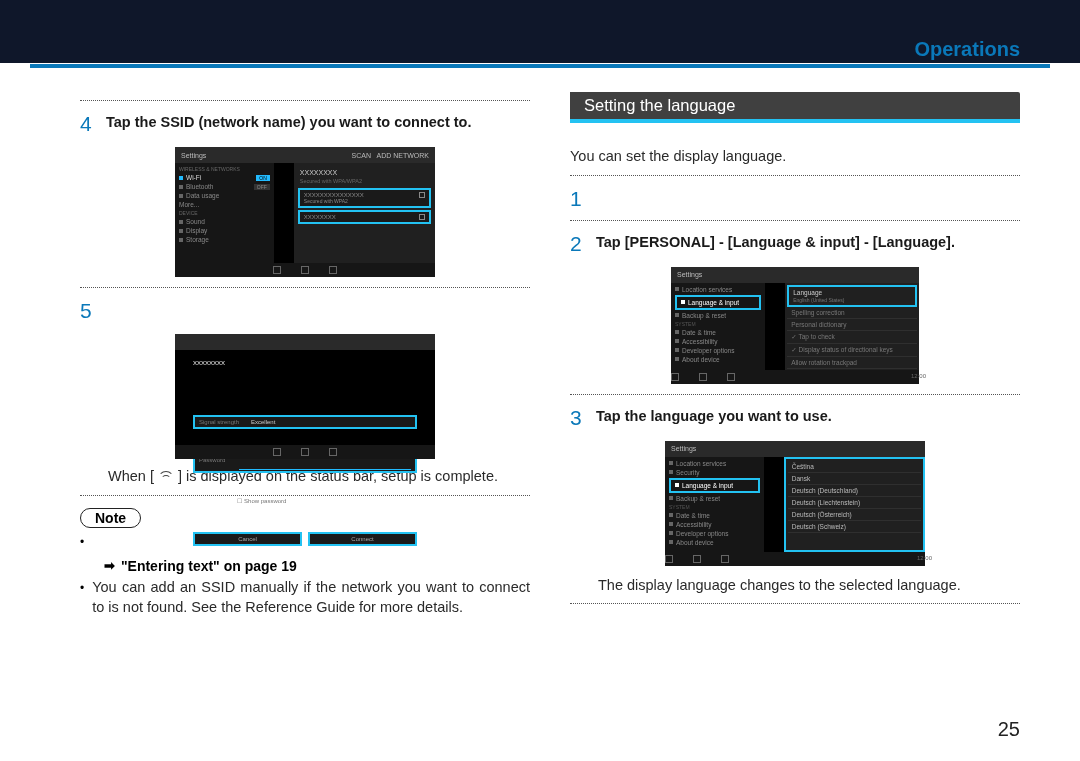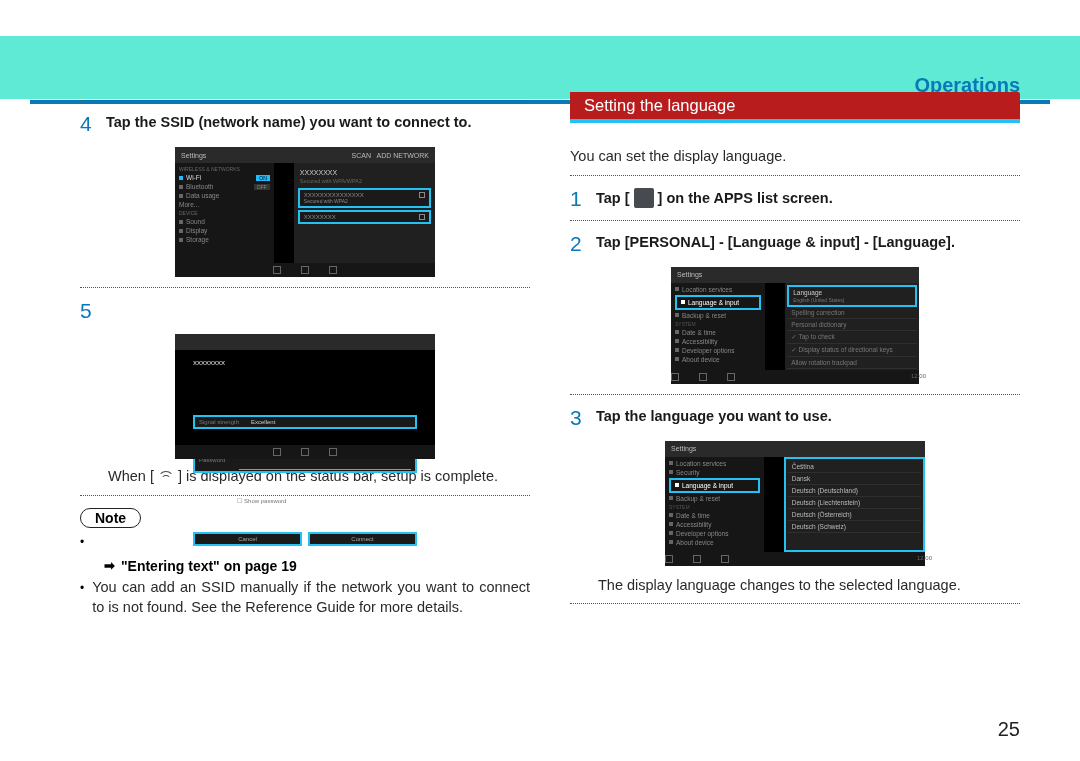--- a/index.html
+++ b/index.html
@@ -7,23 +7,22 @@
     width: 1080px;
     height: 761px;
     background: #fff;
     font-family: "Myriad Pro", "Segoe UI", Arial, sans-serif;
     position: relative;
     overflow: hidden;
   }
   .top-bar {
     width: 100%;
     height: 63px;
-    background: #5eead4;
+    background: #0f172a;
     position: relative;
-    margin-top: 36px;
   }
   .header-stripe {
     position: absolute;
     left: 30px; right: 30px;
     top: 64px;
     height: 4px;
     background: #0a78b9;
   }
   .page-title {
     position: absolute;
@@ -99,21 +98,21 @@
     padding: 1px 14px;
     font-weight:700;
     font-size:14px;
     margin-top:4px;
   }
   .bullet { display:flex; gap:8px; margin-top:4px; }
   .bdot { font-size:12px; line-height:1.7; }
   .link { font-weight:700; font-size:14px; display:inline-flex; align-items:center; gap:6px;}
   .arrow-link::before { content:"➡"; font-size:13px; }
   .section-hd {
-    background:#b91c1c;
+    background:#404040;
     color:#fff;
     font-size:16.5px;
     padding:4px 14px 5px;
     border-top-right-radius:2px;
   }
   .sub-bar { height:4px; background:#23c2f2; margin-top:-1px;}
   .page-num {
     position:absolute;
     right:60px;
     bottom:20px;
@@ -257,23 +256,20 @@
   </div>
 
   <div class="col">
     <div class="section-hd">Setting the language</div>
     <div class="sub-bar"></div>
     <div class="body-text" style="margin-top:24px">You can set the display language.</div>
 
     <hr class="dotted">
     <div class="step">
       <div class="step-num">1</div>
-      <div class="step-text">
-        <span>Tap [ </span><span class="icon-tile"></span><span> ] on the APPS list screen.</span>
-      </div>
     </div>
 
     <hr class="dotted">
     <div class="step">
       <div class="step-num">2</div>
       <div class="step-text">Tap [PERSONAL] - [Language &amp; input] - [Language].</div>
     </div>
 
     <div class="shot shot-c indent">
       <div class="top">

